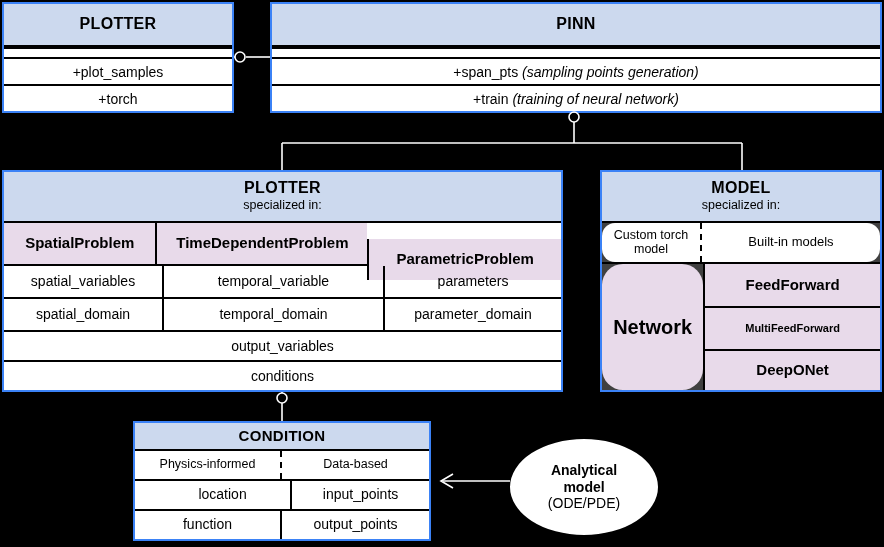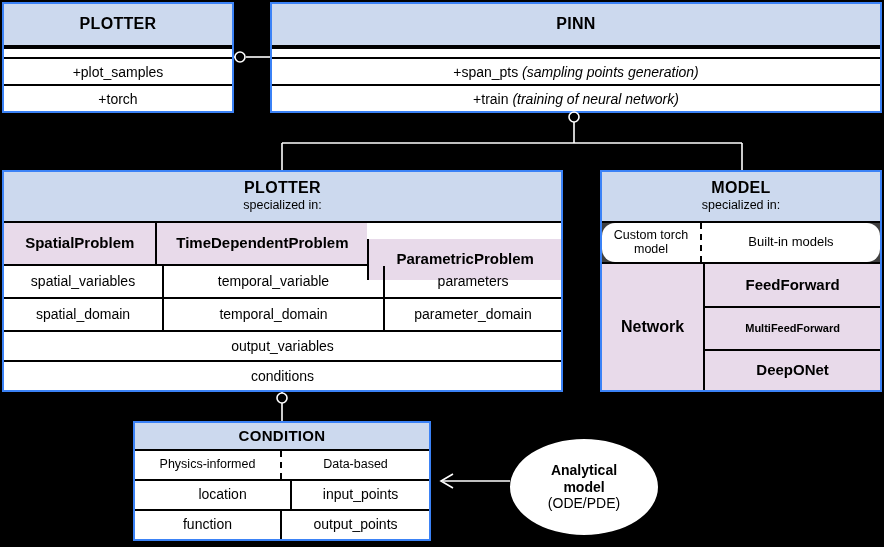--- a/index.html
+++ b/index.html
@@ -114,21 +114,21 @@
     <div class="t">MODEL</div>
     <div class="sub">specialized in:</div>
   </div>
 
   <div class="row first" style="height:39px;border-top:none;border-radius:13px;">
     <div class="cell" style="width:98px;font-size:12.5px;">Custom torch model</div>
     <div class="cell vdash" style="width:180px;font-size:13px;">Built-in models</div>
   </div>
 
   <div style="display:flex;height:128px;border-top:2px solid #000;box-sizing:border-box;">
-    <div class="cell lav bold" style="width:103px;font-size:16px;">Network</div>
+    <div class="cell lav bold" style="width:103px;font-size:20px;border-radius:21px;">Network</div>
     <div style="width:180px;display:flex;flex-direction:column;border-left:2px solid #000;box-sizing:border-box;">
       <div class="cell lav bold" style="height:43px;font-size:15px;">FeedForward</div>
       <div class="cell lav bold" style="height:43px;font-size:11px;border-top:2px solid #000;">MultiFeedForward</div>
       <div class="cell lav bold" style="height:42px;font-size:15px;border-top:2px solid #000;">DeepONet</div>
     </div>
   </div>
 </div>
 
 <div class="box" style="left:133px;top:421px;width:298px;height:120px;">
   <div class="hdr" style="height:28px;">

